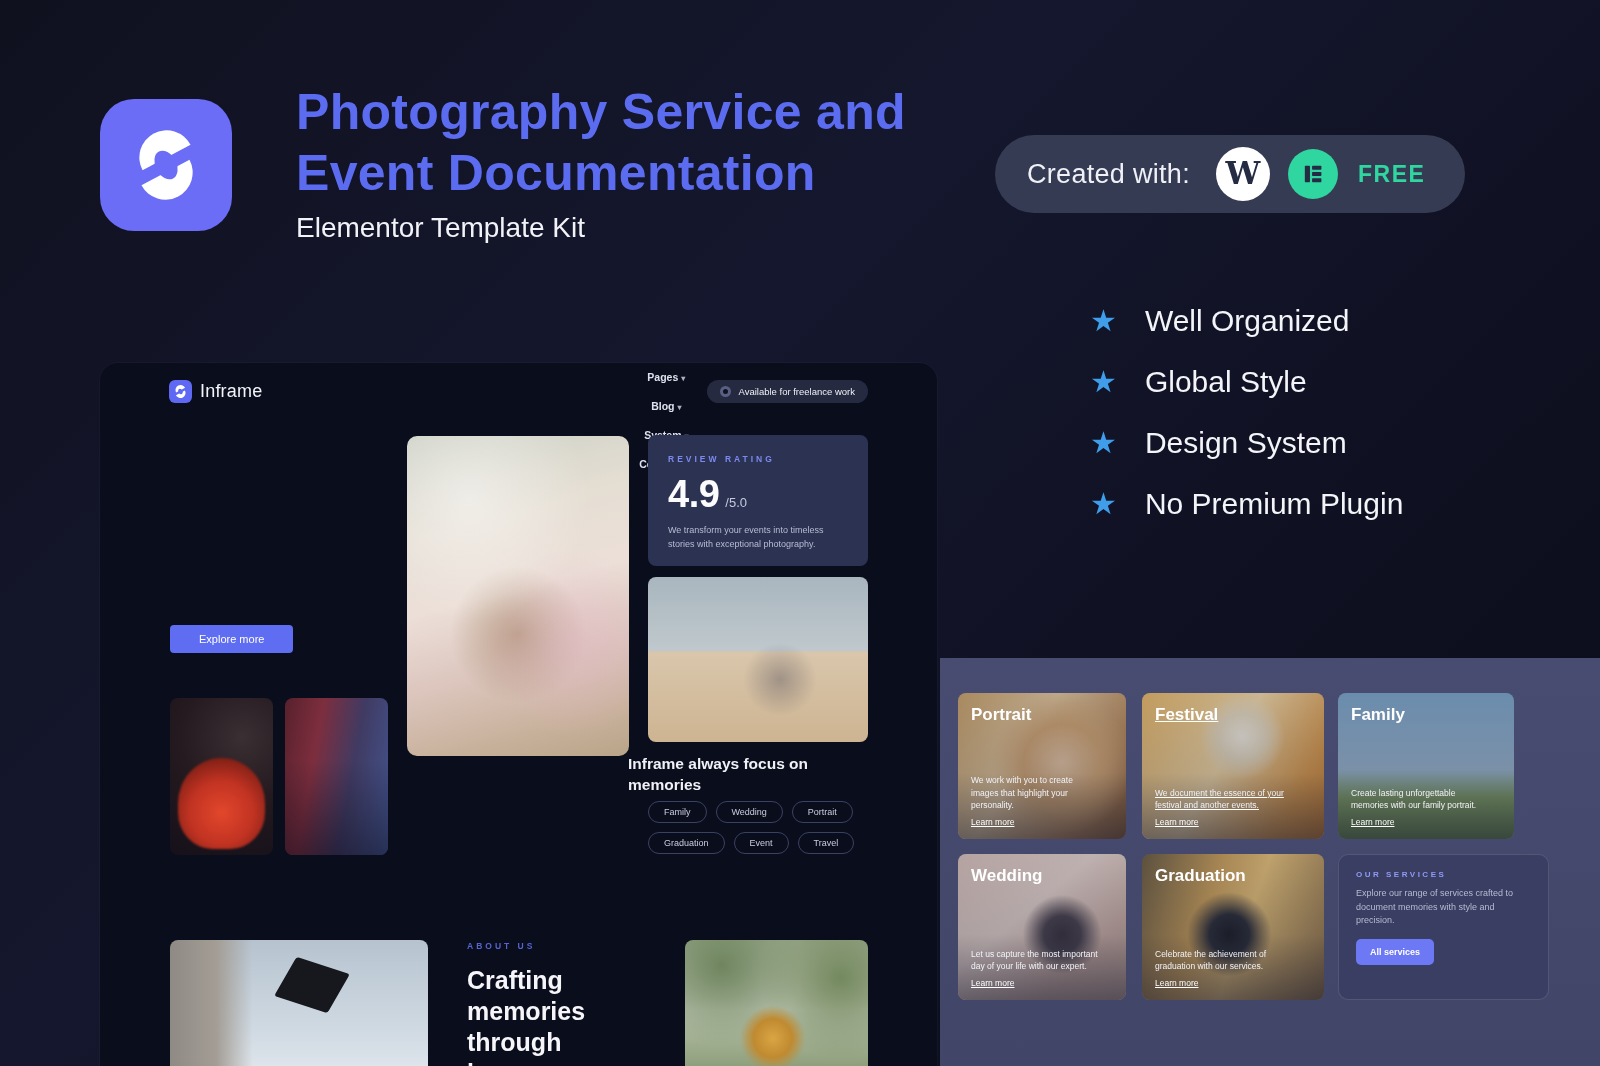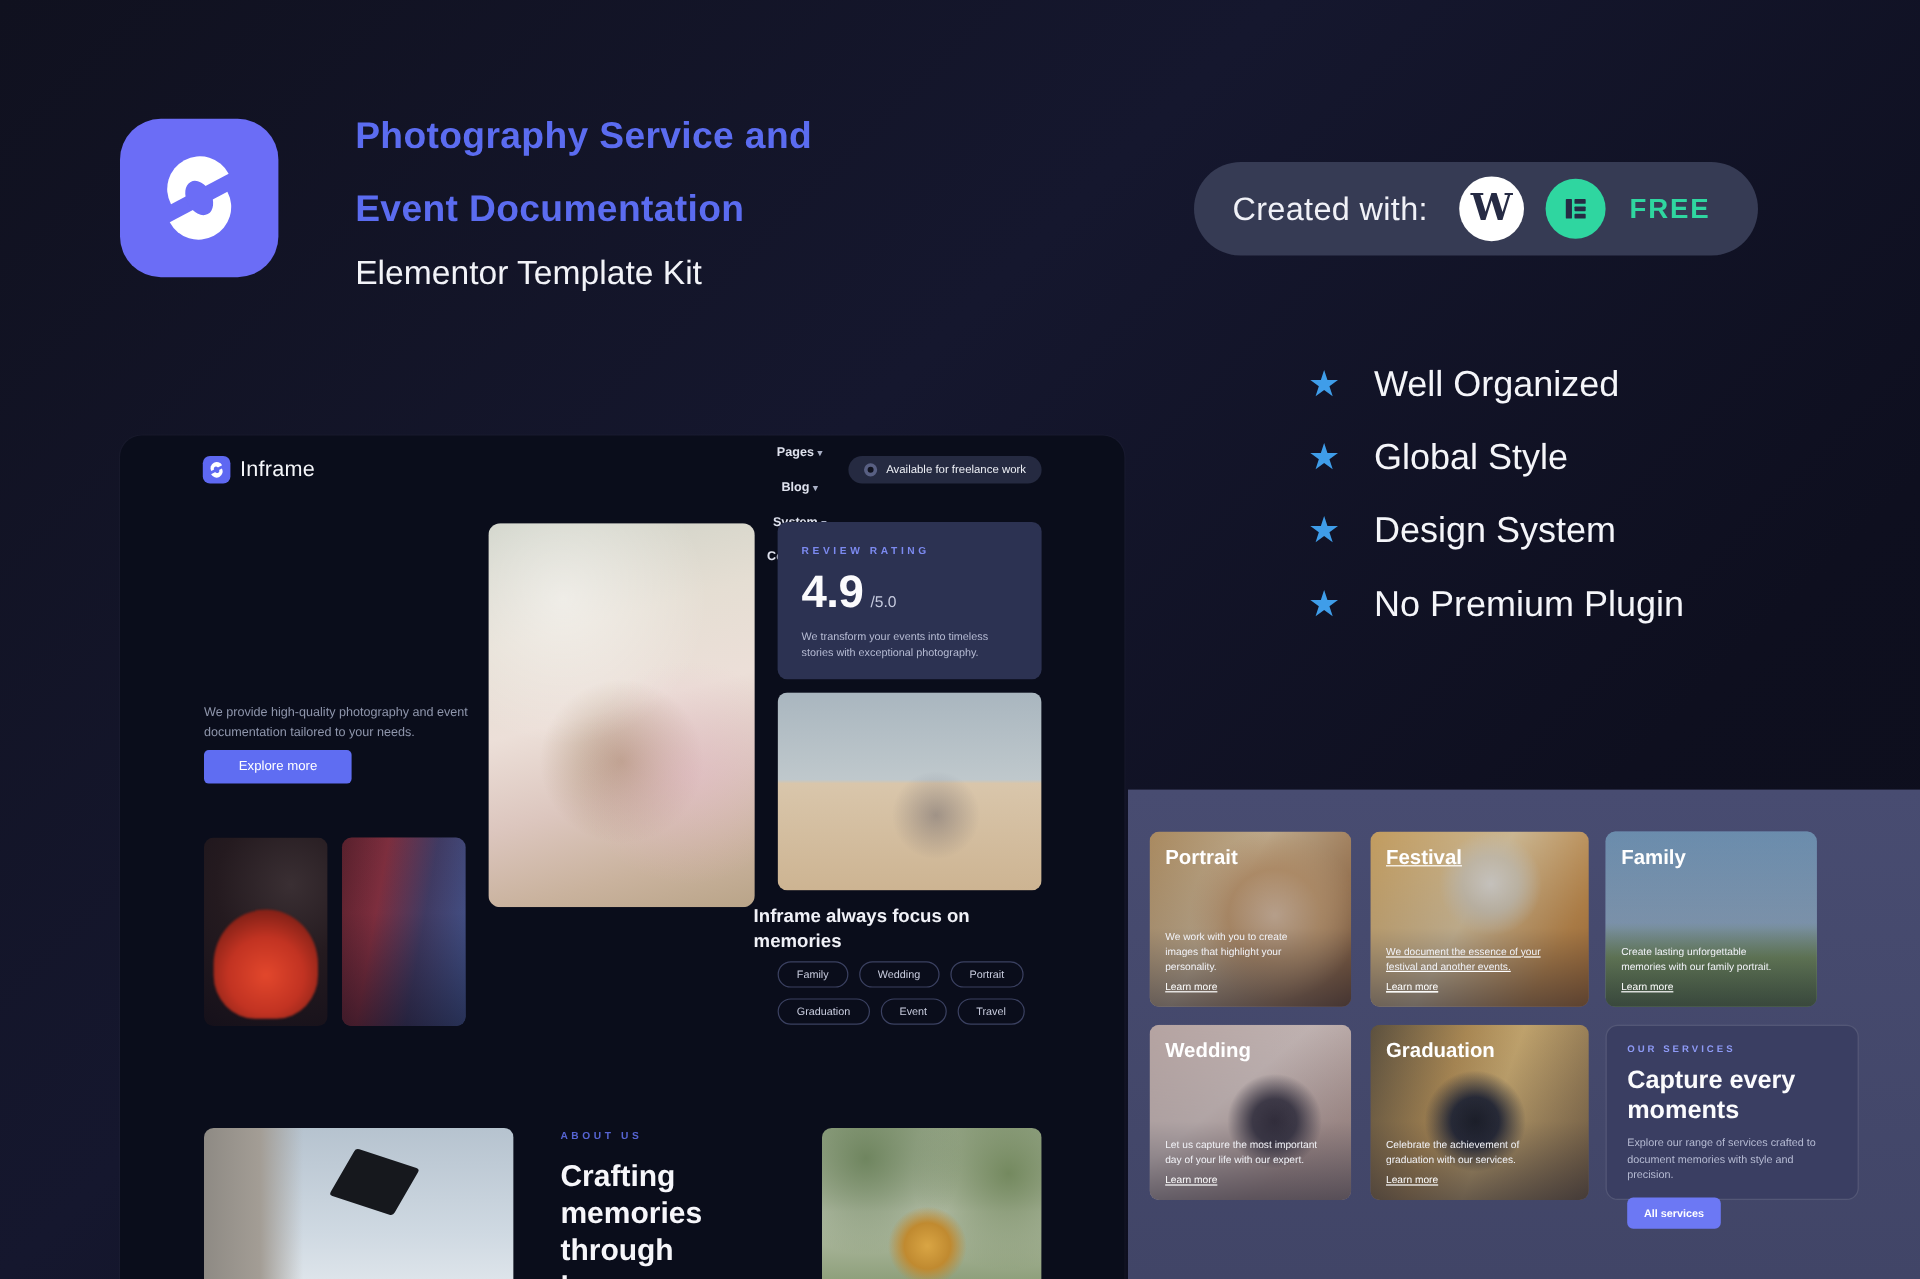--- a/index.html
+++ b/index.html
@@ -9,21 +9,21 @@
     background:linear-gradient(135deg,#10111f 0%,#15172e 40%,#0e0f1f 75%,#0d0e1b 100%);
     color:#fff;
   }
   .stage { position:relative; width:1600px; height:1066px; }
 
   
   .kit-logo {
     position:absolute; left:100px; top:99px; width:132px; height:132px;
     background:#6b6df6; border-radius:34px; display:flex; align-items:center; justify-content:center;
   }
-  .kit-title { position:absolute; left:296px; top:82px; font-weight:700; font-size:31px; line-height:61px; color:#5b6cf0; letter-spacing:.3px; }
+  .kit-title { position:absolute; left:296px; top:82px; font-weight:700; font-size:50px; line-height:61px; color:#5b6cf0; letter-spacing:.3px; }
   .kit-subtitle { position:absolute; left:296px; top:212px; font-size:28px; color:#f2f3f8; }
 
   .created-pill {
     position:absolute; left:995px; top:135px; width:470px; height:78px;
     background:#363b54; border-radius:39px; display:flex; align-items:center; padding:0 26px 0 32px; gap:18px;
   }
   .created-label { font-size:27px; color:#f0f1f7; letter-spacing:.3px; }
   .wp-icon {
     width:54px; height:54px; border-radius:50%; background:#fff; margin-left:8px;
     display:flex; align-items:center; justify-content:center;
@@ -222,21 +222,20 @@
         <span class="mi"><span>Blog</span><span class="caret"></span></span>
         <span class="mi"><span>System</span><span class="caret"></span></span>
         <span class="mi">Contact us</span>
       </div>
       <div class="freelance">
         <span class="dot-ic"></span>
         <span class="txt">Available for freelance work</span>
       </div>
     </div>
 
-    <div class="hero-p">We provide high-quality photography and event documentation tailored to your needs.</div>
     <div class="explore-btn">Explore more</div>
 
     <div class="ph ph-fan"></div>
     <div class="ph ph-concert"></div>
     <div class="ph ph-couple"></div>
 
     <div class="review">
       <div class="review-label">REVIEW RATING</div>
       <div class="review-score-row">
         <span class="review-score">4.9</span>
@@ -295,19 +294,18 @@
 
     <div class="svc-card c-graduation">
       <div class="svc-title">Graduation</div>
       <div class="svc-sp"></div>
       <div class="svc-desc">Celebrate the achievement of graduation with our services.</div>
       <div class="svc-link">Learn more</div>
     </div>
 
     <div class="c-highlight">
       <div class="hl-label">OUR SERVICES</div>
-      <div class="hl-h">Capture every moments</div>
       <div class="hl-desc">Explore our range of services crafted to document memories with style and precision.</div>
       <span class="hl-btn">All services</span>
     </div>
 
   </div>
 </div>
 
 </body></html>

